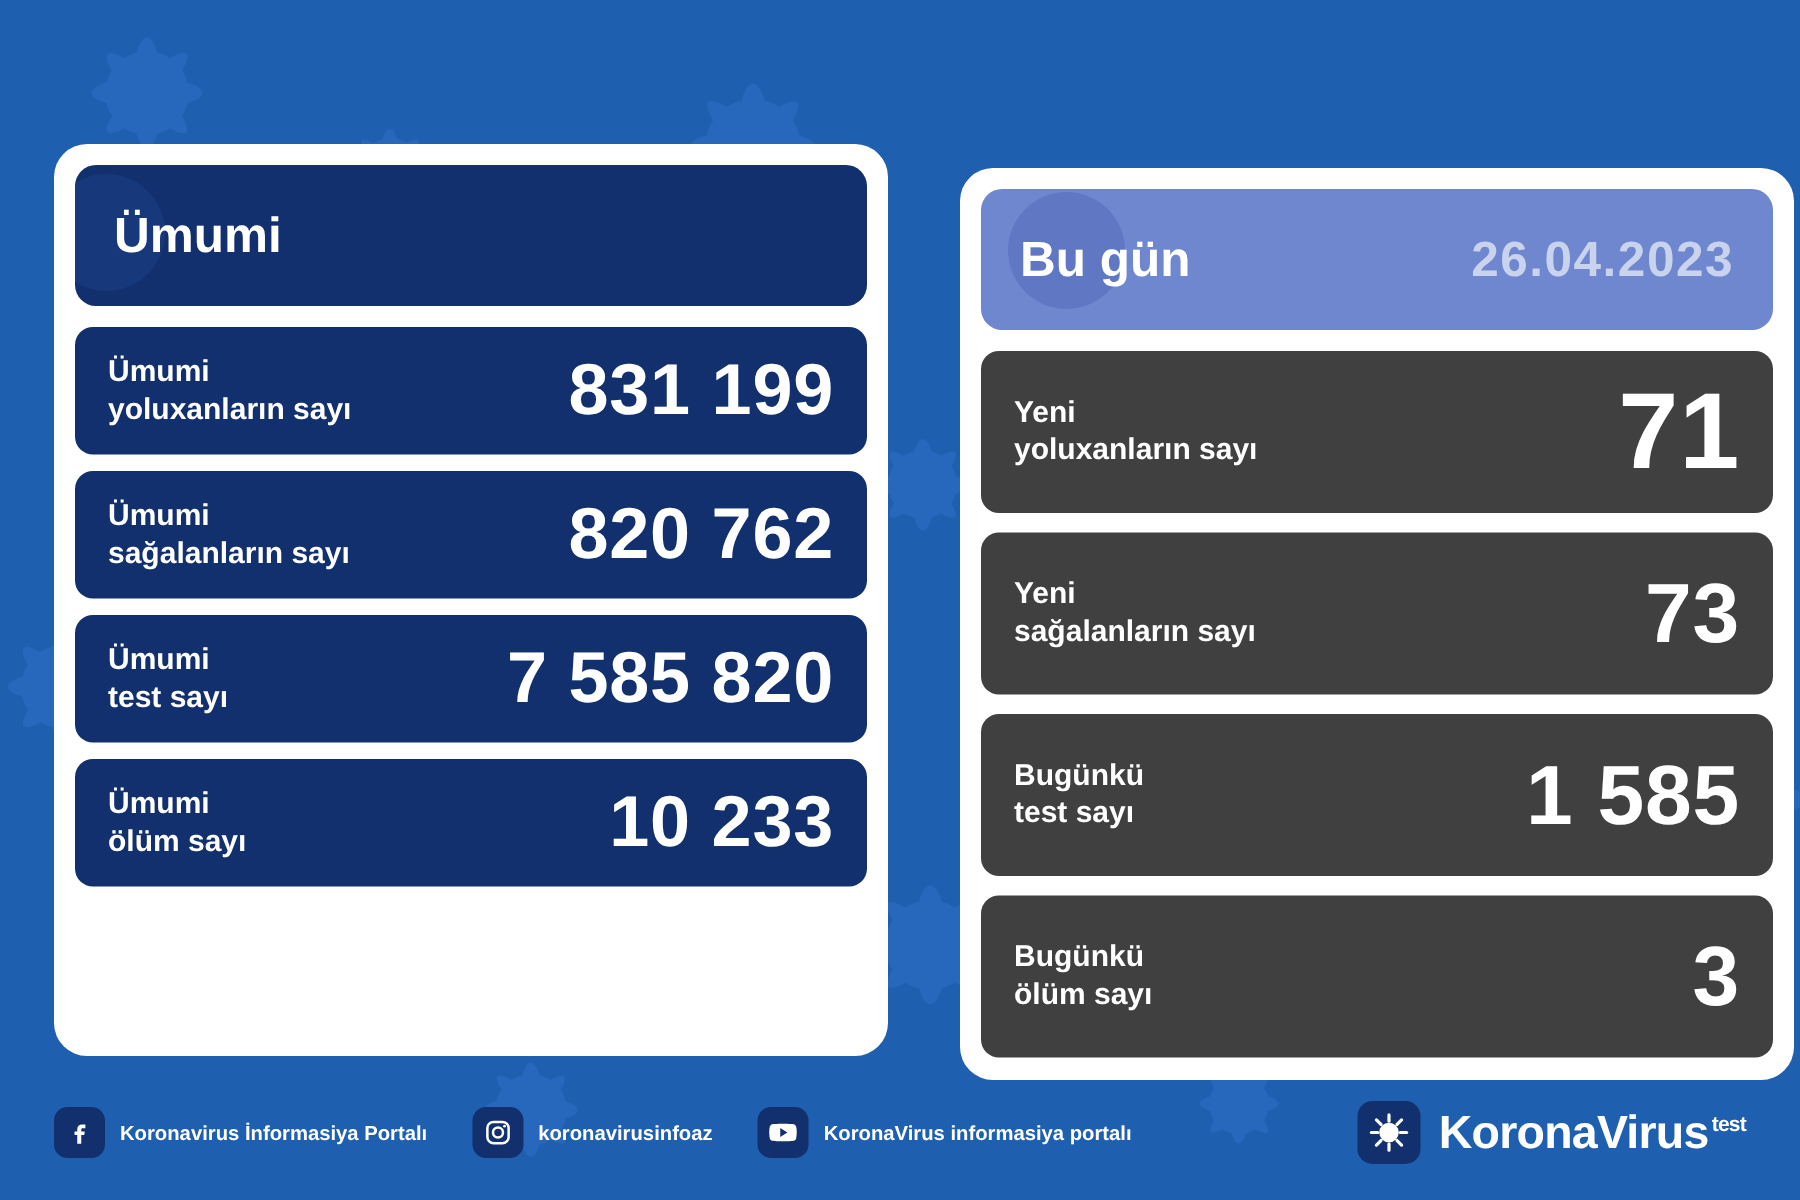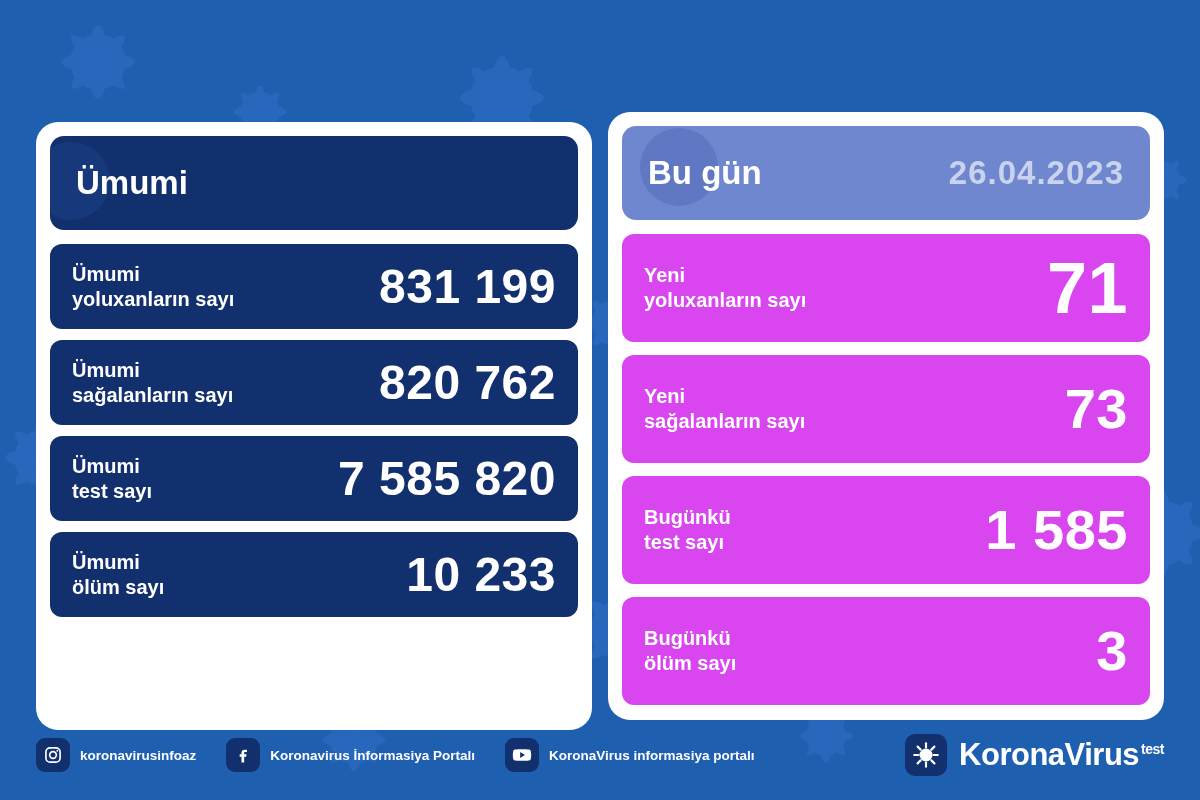--- a/index.html
+++ b/index.html
@@ -55,26 +55,26 @@
   }
 
   
   .panel {
     position: absolute;
     border-radius: 22px;
     padding: 14px;
     z-index: 4;
   }
   .panel.total {
-    left: 36px; top: 122px;
+    left: 36px; top: 96px;
     width: 556px; height: 608px;
     background: #ffffff;
   }
   .panel.today {
-    left: 608px; top: 112px;
+    left: 640px; top: 112px;
     width: 556px; height: 608px;
     background: #ffffff;
   }
 
   .panel-header {
     border-radius: 14px;
     height: 94px;
     display: flex;
     align-items: center;
     padding: 0 26px;
@@ -107,21 +107,21 @@
 
   .rows { display: flex; flex-direction: column; gap: 11px; }
   .row {
     border-radius: 12px;
     display: flex;
     align-items: center;
     padding: 0 22px;
     height: 85px;
   }
   .panel.total .row { background: #12306e; }
-  .panel.today .row { background: #d946ef; gap: 24px; }
+  .panel.today .row { background: #404040; gap: 24px; }
 
   .row .label {
     color: #ffffff;
     font-size: 20px;
     font-weight: bold;
     line-height: 1.25;
     white-space: pre-line;
   }
   .row .value {
     margin-left: auto;
@@ -289,38 +289,38 @@
       </div>
       <div class="row" style="height:108px;">
         <div class="label">Bugünkü
 ölüm sayı</div>
         <div class="value" style="font-size:56px;">3</div>
       </div>
     </div>
   </div>
 
   <div class="footer">
+    <div class="social">
+      <span class="s-icon">
+        <svg width="20" height="20" viewBox="0 0 24 24" fill="#ffffff">
+            <path d="M14.5 8.5h2.2V5.6h-2.6c-2.5 0-3.9 1.4-3.9 3.9v1.6H8v2.9h2.2V21h3.2v-7h2.4l.4-2.9h-2.8V9.9c0-.9.3-1.4 1.1-1.4z"></path>
+          </svg>
+      </span>
+      <span class="s-label">Koronavirus İnformasiya Portalı</span>
+    </div>
+
     <div class="social">
       <span class="s-icon">
         <svg width="20" height="20" viewBox="0 0 24 24" fill="none" stroke="#ffffff" stroke-width="2">
           <rect x="3.5" y="3.5" width="17" height="17" rx="5"></rect>
           <circle cx="12" cy="12" r="4"></circle>
           <circle cx="17.2" cy="6.9" r="1.1" fill="#ffffff" stroke="none"></circle>
         </svg>
       </span>
       <span class="s-label">koronavirusinfoaz</span>
-    </div>
-
-    <div class="social">
-      <span class="s-icon">
-        <svg width="20" height="20" viewBox="0 0 24 24" fill="#ffffff">
-            <path d="M14.5 8.5h2.2V5.6h-2.6c-2.5 0-3.9 1.4-3.9 3.9v1.6H8v2.9h2.2V21h3.2v-7h2.4l.4-2.9h-2.8V9.9c0-.9.3-1.4 1.1-1.4z"></path>
-          </svg>
-      </span>
-      <span class="s-label">Koronavirus İnformasiya Portalı</span>
     </div>
 
     <div class="social">
       <span class="s-icon">
         <svg width="22" height="22" viewBox="0 0 24 24" fill="#ffffff">
             <path d="M21.6 7.9c-.2-1-.9-1.7-1.9-1.9C18 5.6 12 5.6 12 5.6s-6 0-7.7.4c-1 .2-1.7.9-1.9 1.9C2 9.6 2 12 2 12s0 2.4.4 4.1c.2 1 .9 1.7 1.9 1.9 1.7.4 7.7.4 7.7.4s6 0 7.7-.4c1-.2 1.7-.9 1.9-1.9.4-1.7.4-4.1.4-4.1s0-2.4-.4-4.1zM10 15.2V8.8l5.2 3.2-5.2 3.2z"></path>
           </svg>
       </span>
       <span class="s-label">KoronaVirus informasiya portalı</span>
     </div>

